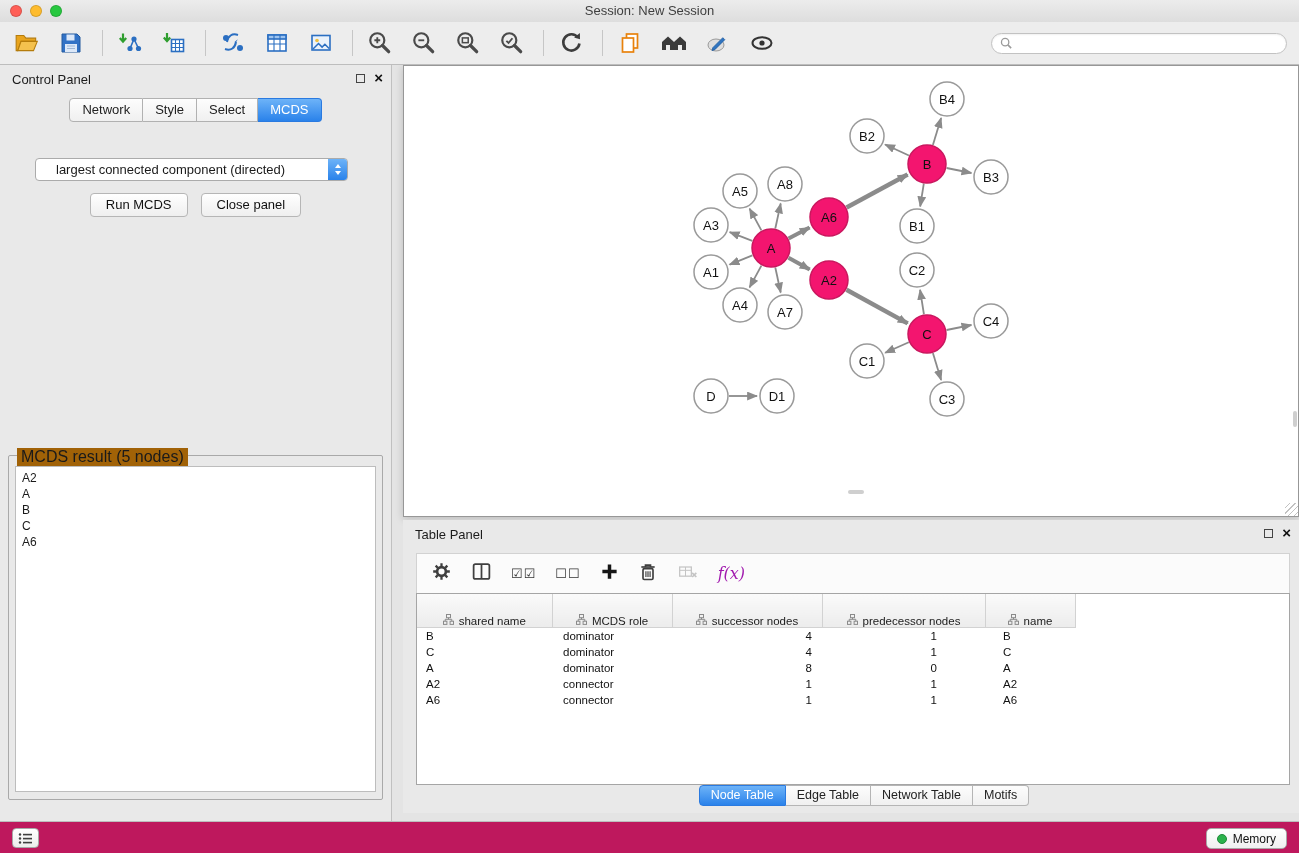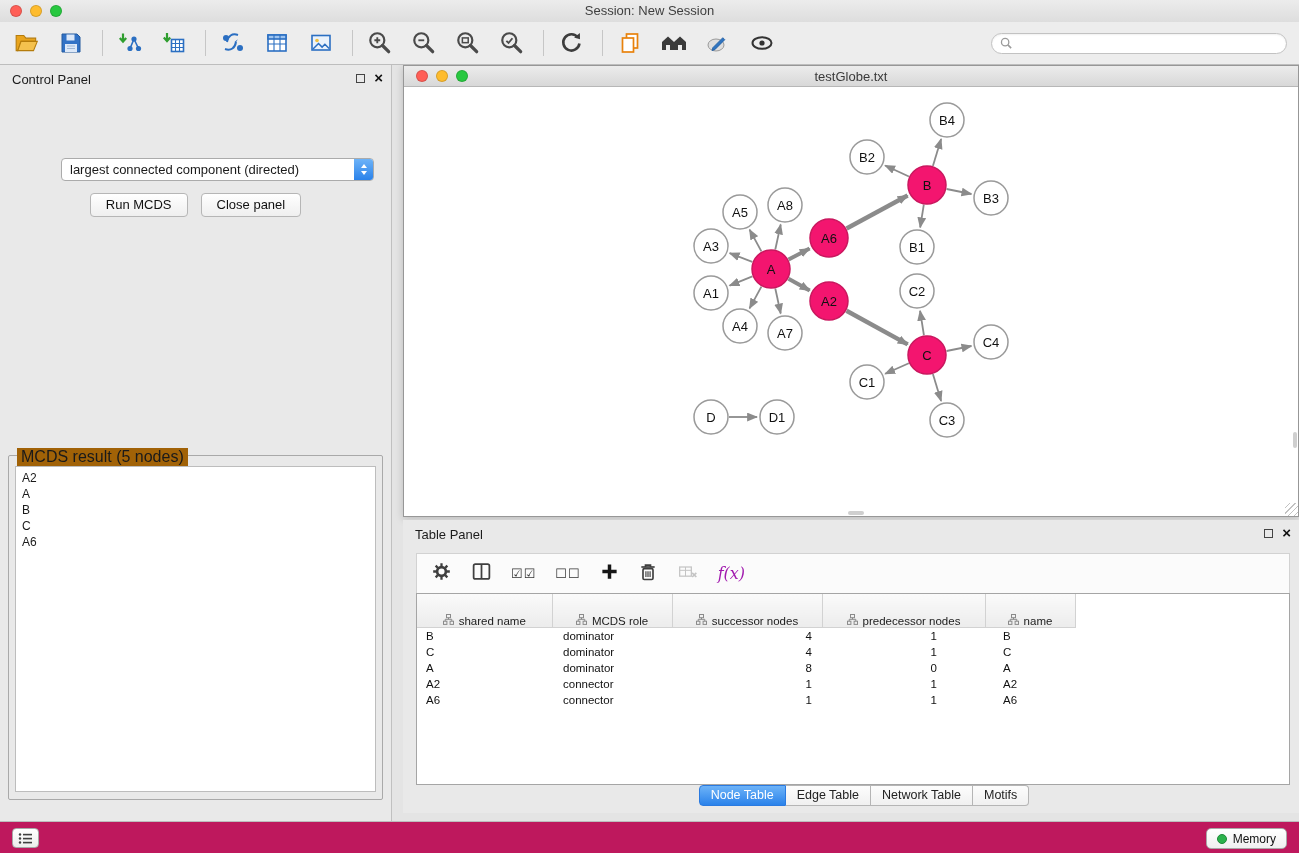--- a/index.html
+++ b/index.html
@@ -38,22 +38,22 @@
   .close-x { font-size:15px; font-weight:bold; color:#111; line-height:12px; }
 
   .cp-tabs { display:flex; justify-content:center; margin-top:5px; }
   .cp-tab { font-size:13px; padding:3px 12px 4px; background:linear-gradient(#fdfdfd,#f0f0f0);
     border:1px solid #b1b1b1; border-left:none; color:#222; }
   .cp-tab:first-child { border-left:1px solid #b1b1b1; border-radius:4px 0 0 4px; }
   .cp-tab:last-child { border-radius:0 4px 4px 0; }
   .cp-tab.active { background:linear-gradient(#6db3f8,#2a82ea); color:#fff; border-color:#2a7ae0; }
 
   .opt-label { position:absolute; left:0; right:0; top:72px; text-align:center; font-size:13px; }
-  .dropdown { position:absolute; left:61px; top:93px; width:313px; height:23px; background:#fff;
-    border:1px solid #ababab; border-radius:4px; display:flex; align-items:center; }
+  .dropdown { position:absolute; left:35px; top:93px; width:313px; height:23px; background:#fff;
+    border:1px solid #ababab; border-radius:4px; display:flex; align-items:center;padding-left:12px; }
   .dropdown .dd-text { flex:1; font-size:13px; padding-left:8px; white-space:nowrap; overflow:hidden; }
   .dd-stepper { width:19px; height:100%; background:linear-gradient(#6db3f8,#2a82ea);
     border-radius:0 3px 3px 0; display:flex; flex-direction:column; align-items:center; justify-content:center; }
   .tri-up { width:0; height:0; border-left:3.5px solid transparent; border-right:3.5px solid transparent; border-bottom:4.5px solid #fff; margin-bottom:2.5px; }
   .tri-down { width:0; height:0; border-left:3.5px solid transparent; border-right:3.5px solid transparent; border-top:4.5px solid #fff; }
 
   .cp-buttons { position:absolute; left:0; right:0; top:128px; display:flex; justify-content:center; gap:13px; }
   .push-btn { background:linear-gradient(#ffffff,#efefef); border:1px solid #b6b6b6; border-radius:4px;
     font-size:13px; padding:3px 15px 4px; color:#111; font-family:"Liberation Sans",sans-serif; }
 
@@ -259,20 +259,26 @@
 </div>
 
 <div class="control-panel">
   <div class="panel-header">
     <span class="ph-title">Control Panel</span>
     <span class="panel-controls">
       <span class="float-box"></span>
       <span class="close-x">×</span>
     </span>
   </div>
+  <div class="cp-tabs">
+      <div class="cp-tab">Network</div>
+      <div class="cp-tab">Style</div>
+      <div class="cp-tab">Select</div>
+      <div class="cp-tab active">MCDS</div>
+    </div>
   <div class="dropdown">
     <span class="dd-text">largest connected component (directed)</span>
     <span class="dd-stepper">
         <span class="tri-up"></span>
         <span class="tri-down"></span>
       </span>
   </div>
   <div class="cp-buttons">
     <button class="push-btn">Run MCDS</button>
     <button class="push-btn">Close panel</button>
@@ -283,28 +289,20 @@
         <div class="result-item">A2</div>
         <div class="result-item">A</div>
         <div class="result-item">B</div>
         <div class="result-item">C</div>
         <div class="result-item">A6</div>
       </div>
   </div>
 </div>
 
 <div class="net-window">
-  <div class="net-titlebar">
-    <div class="traffic">
-      <span class="light red"></span>
-      <span class="light yellow"></span>
-      <span class="light green"></span>
-    </div>
-    <div class="net-title">testGlobe.txt</div>
-  </div>
   <div class="net-content">
     <svg width="894" height="429" viewBox="0 0 894 429">
         <defs>
           <marker id="arrow" viewBox="0 0 10 8" refX="9" refY="4" markerWidth="11" markerHeight="9" markerUnits="userSpaceOnUse" orient="auto">
             <path d="M0,0 L10,4 L0,8 z" fill="#8b8b8b"></path>
           </marker>
         </defs>
         <line x1="357.4" y1="164.4" x2="345.6" y2="142.6" stroke="#8b8b8b" stroke-width="1.8" marker-end="url(#arrow)"></line>
         <line x1="371.3" y1="162.5" x2="376.7" y2="137.5" stroke="#8b8b8b" stroke-width="1.8" marker-end="url(#arrow)"></line>
         <line x1="348.3" y1="174.8" x2="325.7" y2="166.2" stroke="#8b8b8b" stroke-width="1.8" marker-end="url(#arrow)"></line>

